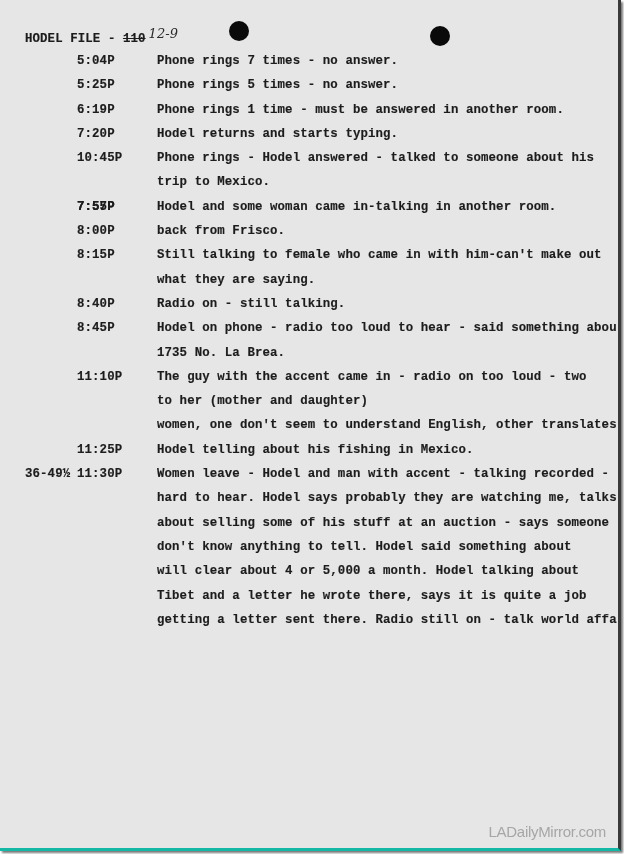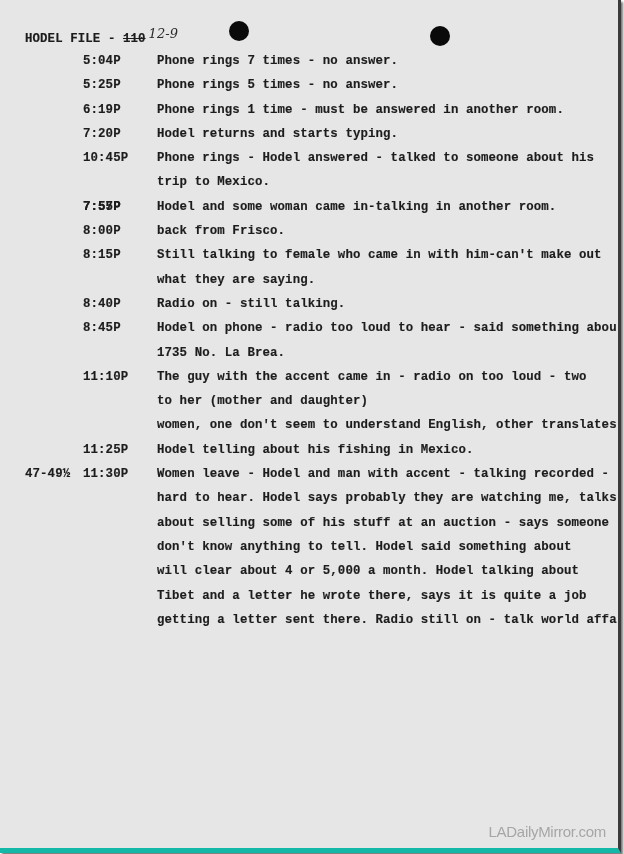--- a/index.html
+++ b/index.html
@@ -14,21 +14,21 @@
       overflow: hidden;
     }
     .page {
       position: absolute;
       left: 0;
       top: 0;
       width: 618px;
       height: 848px;
       background: #e6e6e6;
       border-right: 3px solid #3a3a3a;
-      border-bottom: 5px solid #14b8a6;
+      border-bottom: 3px solid #14b8a6;
       box-shadow: 2px 2px 2px #7a7a7a;
     }
     .punch-hole {
       position: absolute;
       width: 20px;
       height: 20px;
       border-radius: 50%;
       background: #0a0a0a;
     }
     .typed {
@@ -70,21 +70,21 @@
       display: block;
     }
     .margin-note {
       position: absolute;
       left: 25px;
       top: 0;
       white-space: nowrap;
     }
     .time {
       position: absolute;
-      left: 83px;
+      left: 77px;
       top: 0;
       white-space: nowrap;
     }
     .text {
       margin-left: 157px;
       width: 460px;
       overflow: hidden;
     }
     .line {
       display: block;
@@ -203,21 +203,21 @@
     </div>
 
     <div class="entry">
       <span class="time">11:25P</span>
       <div class="text">
         <span class="line">Hodel telling about his fishing in Mexico.</span>
       </div>
     </div>
 
     <div class="entry">
-      <span class="margin-note">47-49½</span>
+      <span class="margin-note">36-49½</span>
       <span class="time">11:30P</span>
       <div class="text">
         <span class="line">Women leave - Hodel and man with accent - talking recorded -</span>
         <span class="line">hard to hear.  Hodel says probably they are watching me, talks</span>
         <span class="line">about selling some of his stuff at an auction - says someone</span>
         <span class="line">don't know anything to tell.  Hodel said something about</span>
         <span class="line">will clear about 4 or 5,000 a month.  Hodel talking about</span>
         <span class="line">Tibet and a letter he wrote there, says it is quite a job</span>
         <span class="line">getting a letter sent there.  Radio still on - talk world affa</span>
       </div>

